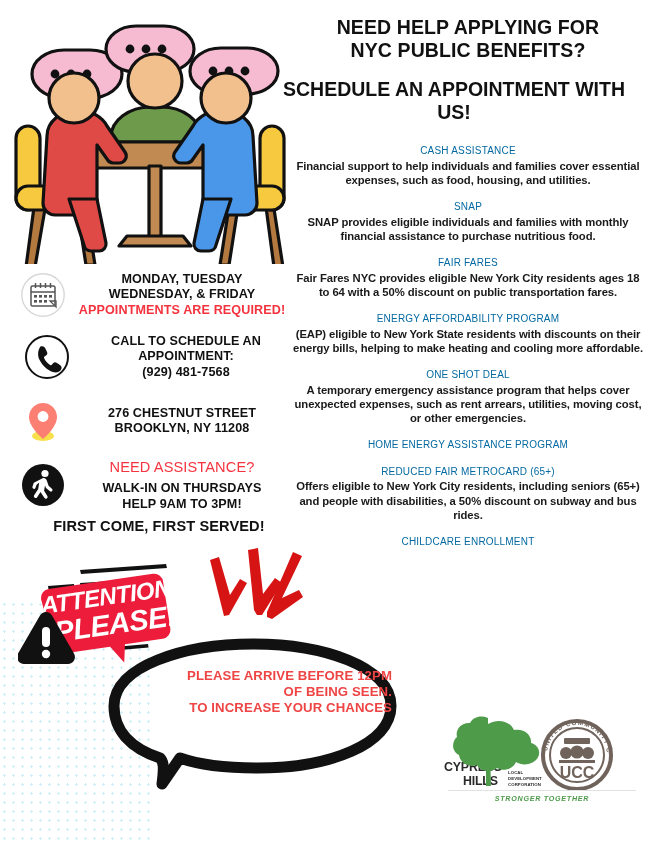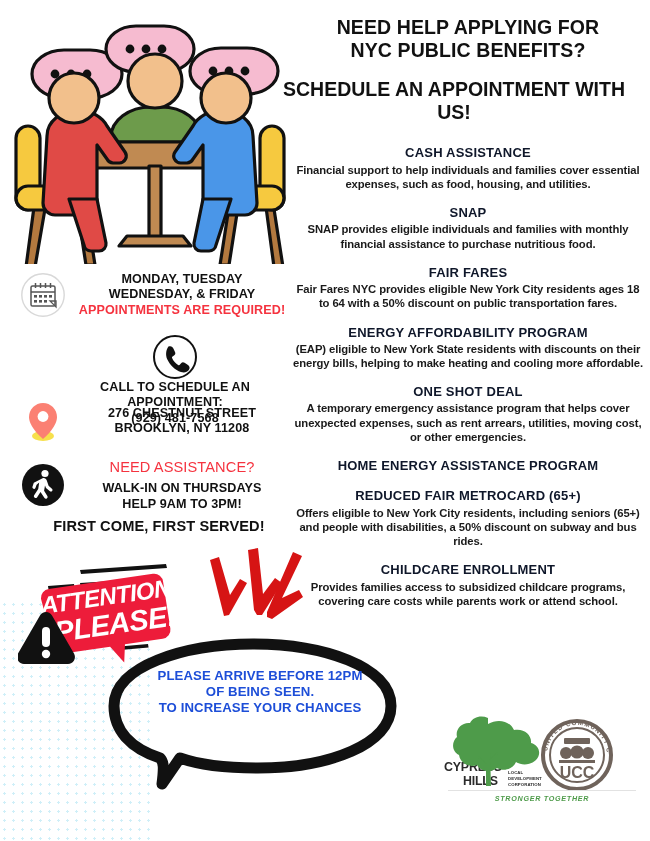--- a/index.html
+++ b/index.html
@@ -33,21 +33,21 @@
   }
   .subheadline {
     font-size: 19.5px; font-weight: 700; line-height: 1.16;
     color: #111; text-align: center; margin-top: 17px;
     width: 396px; margin-left: -36px;
   }
   .benefits { margin-top: 22px; }
   .benefit { margin-bottom: 14px; }
   .benefit:last-child { margin-bottom: 8px; }
   .b-title {
-    color: #0f172a; font-weight: 700; font-size: 13px;
+    color: #0369a1; font-weight: 400; font-size: 10px;
     letter-spacing: .2px; line-height: 1.25; margin-bottom: 1px;
   }
   .b-body {
     color: #1a1a1a; font-weight: 700; font-size: 11.3px;
     line-height: 1.26; letter-spacing: -.1px;
   }
 
   
   .info-row {
     position: absolute; display: flex; align-items: center; z-index: 5;
@@ -78,22 +78,22 @@
 
   
   .attention { position: absolute; left: 18px; top: 556px; width: 180px; height: 118px; z-index: 6; }
 
   
   .arrows { position: absolute; left: 196px; top: 548px; width: 122px; height: 92px; z-index: 6; }
 
   
   .bubble { position: absolute; left: 108px; top: 638px; width: 290px; height: 152px; z-index: 7; }
   .bubble-text {
-    position: absolute; left: 142px; top: 668px; width: 236px; z-index: 8;
-    text-align: center; color: #1d4ed8; font-weight: 700;
+    position: absolute; left: 156px; top: 668px; width: 236px; z-index: 8;
+    text-align: right; color: #ef4444; font-weight: 700;
     font-size: 13.2px; line-height: 1.23; letter-spacing: .1px;
   }
 
   
   .logos { position: absolute; left: 440px; top: 716px; width: 200px; height: 100px; z-index: 5; }
   .logo-divider {
     position: absolute; left: 448px; top: 790px; width: 188px; height: 1px;
     background: #e2e2e2; z-index: 5;
   }
   .stronger {
@@ -212,21 +212,20 @@
       </div>
       <div class="benefit">
         <div class="b-title">HOME ENERGY ASSISTANCE PROGRAM</div>
       </div>
       <div class="benefit">
         <div class="b-title">REDUCED FAIR METROCARD (65+)</div>
         <div class="b-body">Offers eligible to New York City residents, including seniors (65+) and people with disabilities, a 50% discount on subway and bus rides.</div>
       </div>
       <div class="benefit">
         <div class="b-title">CHILDCARE ENROLLMENT</div>
-        <div class="b-body">Provides families access to subsidized childcare programs, covering care costs while parents work or attend school.</div>
       </div>
     </div>
   </div>
 
   <div class="info-row" style="left:20px; top:272px; width:278px;">
     <div class="ico">
       <svg viewBox="0 0 46 46" width="46" height="46">
         <circle cx="23" cy="23" r="21.2" fill="#fff" stroke="#d8d8d8" stroke-width="1.4"></circle>
         <g stroke="#555" stroke-width="1.5" fill="none">
           <rect x="11" y="14" width="24" height="20" rx="1.6"></rect>
@@ -248,21 +247,21 @@
         <path d="M30 29 l6 0 l0 6 z" fill="none" stroke="#555" stroke-width="1.3"></path>
       </svg>
     </div>
     <div class="info-text">
       <div class="t-blk">MONDAY, TUESDAY</div>
       <div class="t-blk">WEDNESDAY, &amp; FRIDAY</div>
       <div class="t-red">APPOINTMENTS ARE REQUIRED!</div>
     </div>
   </div>
 
-  <div class="info-row" style="left:36px; top:334px; width:278px;flex-direction:column;">
+  <div class="info-row" style="left:24px; top:334px; width:278px;">
     <div class="ico">
       <svg viewBox="0 0 46 46" width="46" height="46">
         <circle cx="23" cy="23" r="21" fill="#fff" stroke="#111" stroke-width="2"></circle>
         <path d="M16.4 12.6 c2.6 -1.2 4.2 0.2 5.1 2.2 l1.5 3.3 c0.7 1.6 0.3 2.6 -1 3.4 l-1.4 0.9 c-0.6 0.4 -0.8 0.9 -0.5 1.7 c0.9 2.5 3.3 5.4 6 6.8 c0.8 0.4 1.4 0.3 1.9 -0.3 l1.1 -1.4 c1 -1.2 2.1 -1.4 3.5 -0.5 l3 2 c1.9 1.3 2.8 3.1 1.2 5.4 c-1.6 2.3 -4.6 3.1 -7.9 2 c-5.6 -1.9 -11.3 -7.6 -13.8 -13.2 c-1.6 -3.6 -1.3 -8.7 1.3 -12.3 z" fill="#111"></path>
       </svg>
     </div>
     <div class="info-text">
       <div class="t-blk">CALL TO SCHEDULE AN</div>
       <div class="t-blk">APPOINTMENT:</div>
       <div class="t-blk">(929) 481-7568</div>

